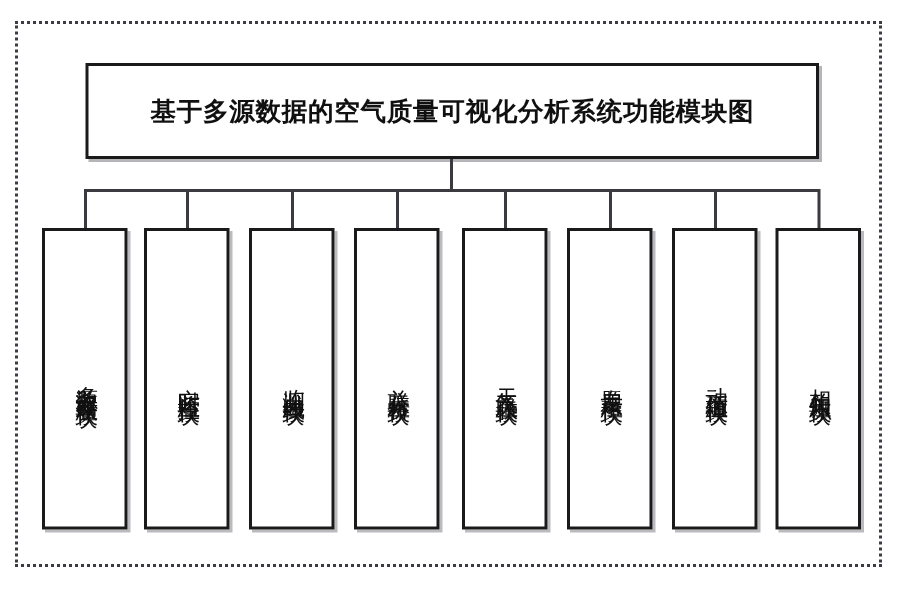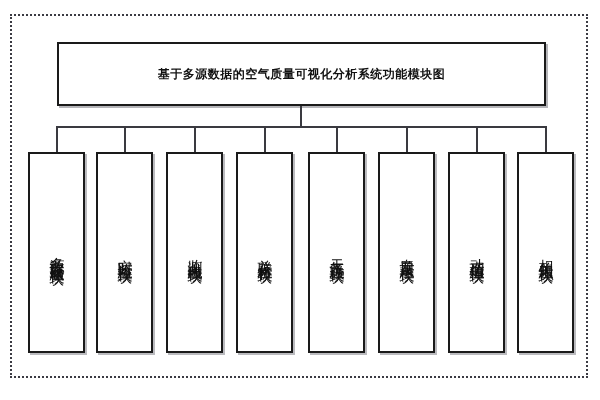--- a/index.html
+++ b/index.html
@@ -41,21 +41,21 @@
     height: 64px;
     box-sizing: border-box;
     border: 2px solid #1a1a1a;
     background: #ffffff;
     display: flex;
     align-items: center;
     justify-content: center;
     box-shadow: 2px 2px 0 0 rgba(120,120,128,0.55);
   }
   .root-title {
-    font-size: 12px;
+    font-size: 17px;
     font-weight: bold;
     color: #101010;
     letter-spacing: 0.5px;
     white-space: nowrap;
     text-align: center;
   }
 
   
   .conn {
     position: absolute;

